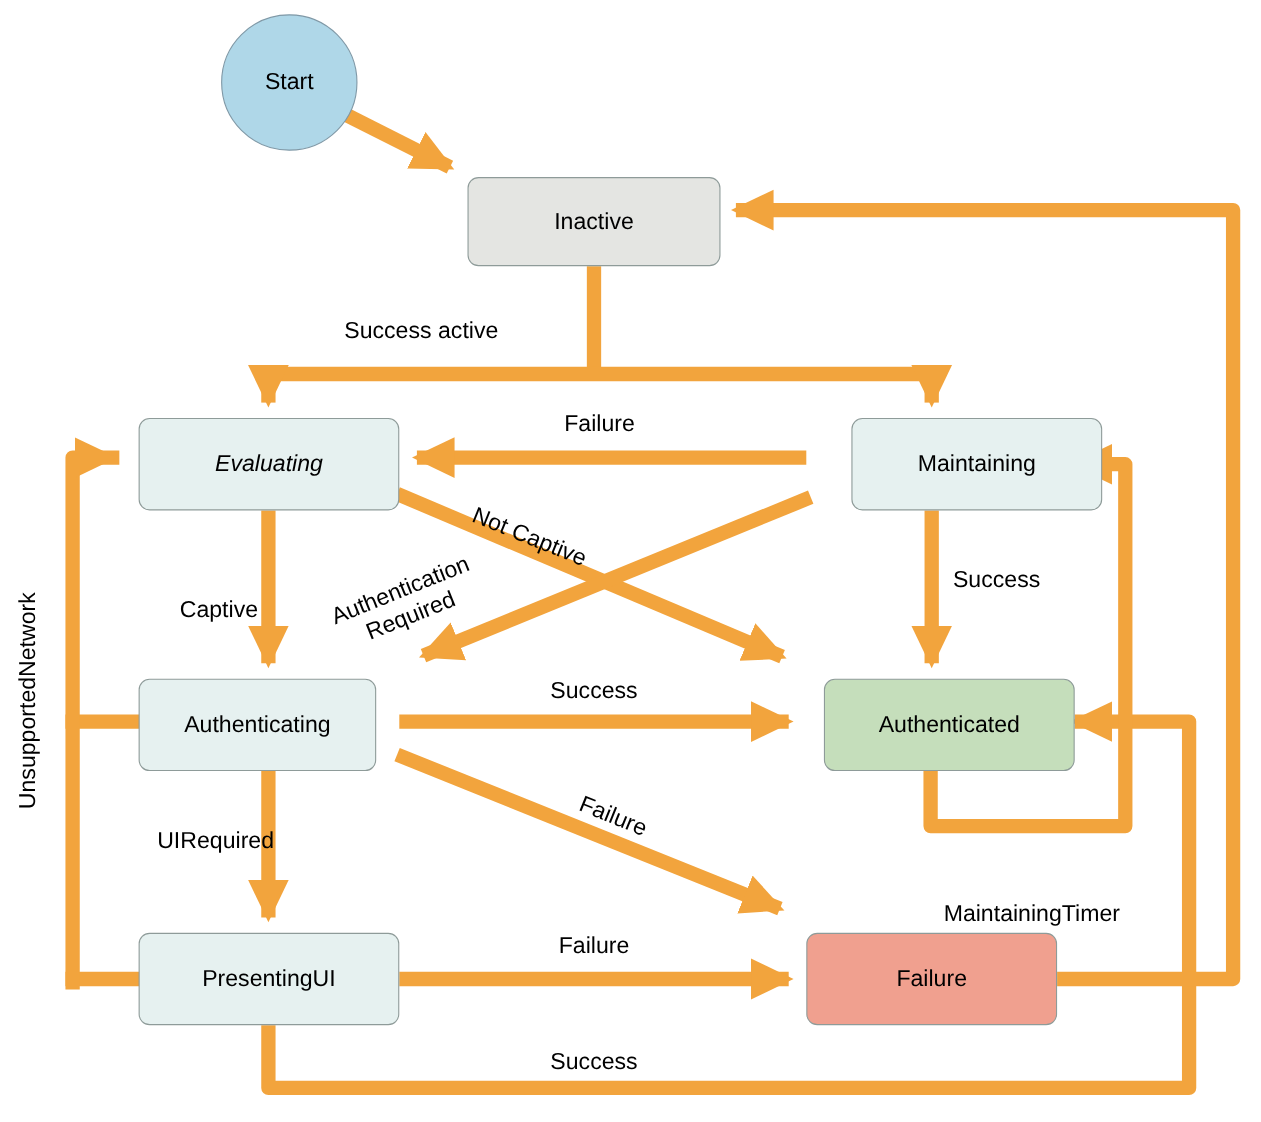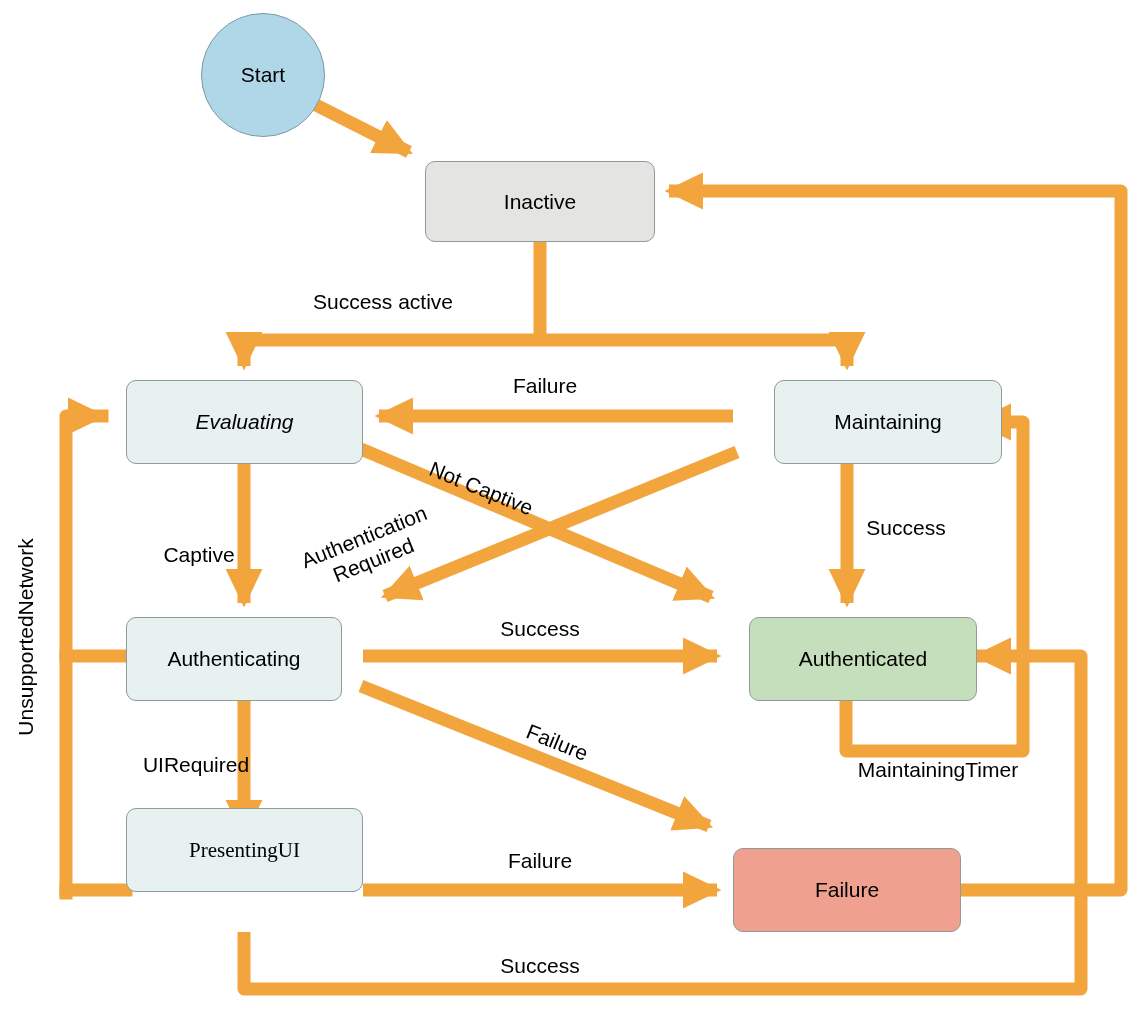--- a/index.html
+++ b/index.html
@@ -133,35 +133,35 @@
   </div>
 
   <div class="node" style="left:126px; top:617px; width:216px; height:84px;">
     <span>Authenticating</span>
   </div>
 
   <div class="node green" style="left:733px; top:617px; width:228px; height:84px;margin-left:16px;">
     <span>Authenticated</span>
   </div>
 
-  <div class="node" style="left:126px; top:808px; width:237px; height:84px;font-family:Liberation Serif, serif;">
+  <div class="node" style="left:126px; top:848px; width:237px; height:84px;">
     <span>PresentingUI</span>
   </div>
 
   <div class="node red" style="left:733px; top:848px; width:228px; height:84px;">
     <span>Failure</span>
   </div>
 
   <div class="elabel" style="left:383px; top:302px;">Success active</div>
   <div class="elabel" style="left:545px; top:386px;">Failure</div>
   <div class="elabel" style="left:199px; top:555px;">Captive</div>
   <div class="elabel rot-cw" style="left:481px; top:489px;">Not Captive</div>
   <div class="elabel rot-ccw wrap" style="left:369px; top:549px;">Authentication Required</div>
   <div class="elabel" style="left:906px; top:528px;">Success</div>
   <div class="elabel" style="left:540px; top:629px;">Success</div>
   <div class="elabel" style="left:196px; top:765px;text-align:right;">UIRequired</div>
   <div class="elabel rot-cw" style="left:557px; top:743px;">Failure</div>
   <div class="elabel" style="left:540px; top:861px;">Failure</div>
   <div class="elabel" style="left:540px; top:966px;">Success</div>
-  <div class="elabel" style="left:938px; top:770px;">MaintainingTimer</div>
+  <div class="elabel" style="left:938px; top:832px;">MaintainingTimer</div>
   <div class="elabel rot-vert" style="left:26px; top:637px;">UnsupportedNetwork</div>
 
 </div>
 
 </body></html>

